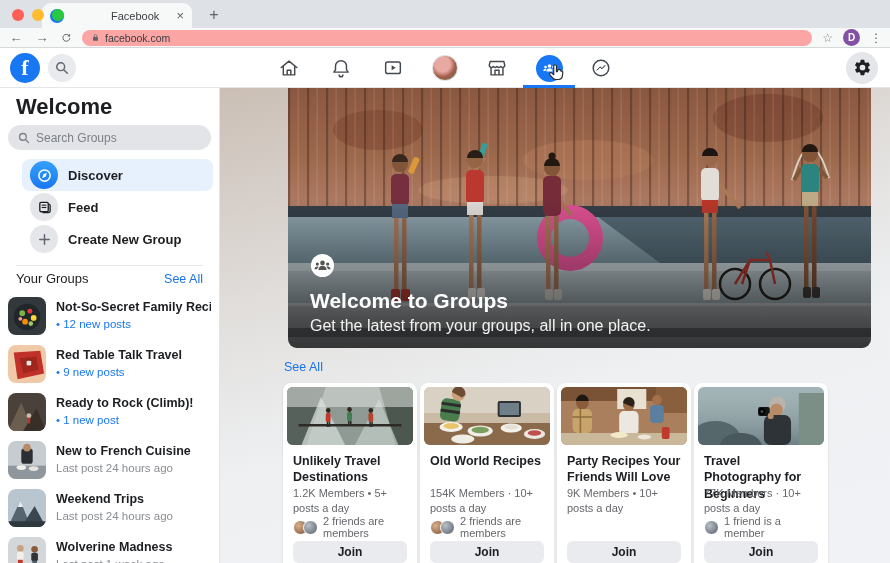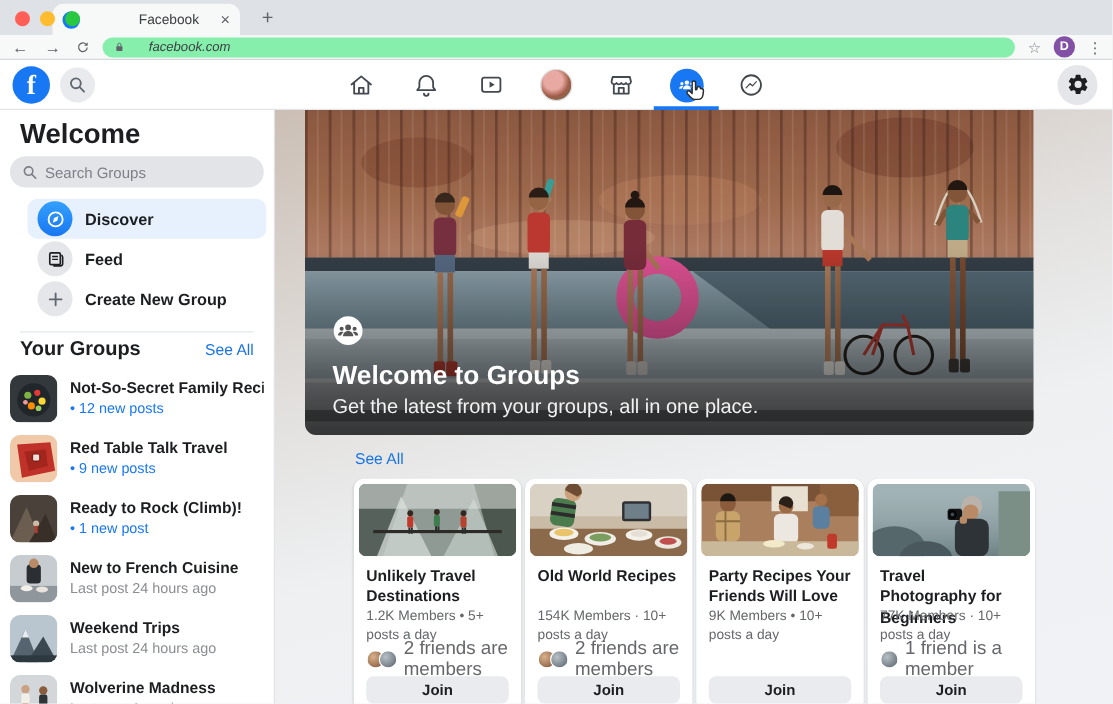--- a/index.html
+++ b/index.html
@@ -14,22 +14,22 @@
   .tab { margin-left:42px; width:150px; height:25px; background:#f7f8f8; border-radius:9px 9px 0 0;
     display:flex; align-items:center; padding:0 8px; gap:7px; font-size:11px; color:#3c4043; }
   .tab-favicon { width:14px; height:14px; border-radius:50%; background:#1877F2; color:#fff;
     font-size:10px; font-weight:bold; display:flex; align-items:center; justify-content:center; font-style:italic;}
   .tab-title { flex:1; white-space:nowrap; overflow:hidden;padding-left:40px; }
   .tab-close { font-size:13px; color:#5f6368; cursor:default; }
   .newtab { margin-left:12px; margin-bottom:4px; font-size:16px; color:#5f6368; width:20px; text-align:center;}
   .toolbar { height:20px; background:#f7f8f8; border-bottom:1px solid #d6d9dc; display:flex; align-items:center; padding:0 8px; gap:10px; }
   .nav-arrow { font-size:13px; color:#5f6368; width:16px; text-align:center; }
   .reload svg{ width:12px; height:12px; display:block;}
-  .urlbar { flex:1; height:16px; background:#86efac; border-radius:8px; display:flex; align-items:center;
-    padding:0 9px; gap:19px; font-size:10.5px; color:#3c4043;font-style:italic; }
+  .urlbar { flex:1; height:16px; background:#fca5a5; border-radius:8px; display:flex; align-items:center;
+    padding:0 9px; gap:5px; font-size:10.5px; color:#3c4043; }
   .urlbar svg { width:9px; height:9px; }
   .star { font-size:12px; color:#80868b; }
   .chrome-avatar { width:17px; height:17px; border-radius:50%; background:#8250a4; color:#fff;
     font-size:10px; font-weight:bold; display:flex; align-items:center; justify-content:center; }
   .kebab { font-size:12px; color:#5f6368; }
 
   
   .fbnav { height:40px; background:#fff; border-bottom:1px solid #e4e6ea; position:relative; display:flex; align-items:center; }
   .fb-logo { width:30px; height:30px; border-radius:50%; background:#1877F2; color:#fff; margin-left:10px;
     font-size:22px; font-weight:bold; display:flex; align-items:center; justify-content:center; font-family:"Liberation Serif",serif;}
@@ -64,34 +64,34 @@
   .sb-search input::placeholder { color:#7d8088; }
   .sb-menu { margin-top:9px;padding-left:16px; }
   .sb-row { height:32px; margin:0 6px; border-radius:8px; display:flex; align-items:center; gap:10px; padding:0 8px; }
   .sb-row.active { background:#e7f0fd; }
   .sb-ico { width:28px; height:28px; border-radius:50%; background:#e4e6ea; display:flex; align-items:center; justify-content:center; flex:none;}
   .sb-ico.blue { background:linear-gradient(180deg,#34a0fd,#1877F2); }
   .sb-ico svg { width:15px; height:15px; }
   .sb-row span.lbl { font-size:13px; font-weight:600; color:#1c1e21; }
   .sb-divider { border:none; border-top:1px solid #e4e6ea; margin:10px 16px 0; }
   .sb-groups-head { margin:5px 16px 0; display:flex; justify-content:space-between; align-items:baseline; }
-  .sb-groups-head h2 { font-size:16px; font-weight:bold; color:#1c1e21; }
+  .sb-groups-head h2 { font-size:13px; font-weight:normal; color:#1c1e21; }
   .seeall { font-size:12.5px; color:#1B74E4; text-decoration:none; }
   .sb-list { margin-top:6px; }
   .sb-item { height:48px; display:flex; align-items:center; padding:0 8px; gap:10px; }
   .sb-thumb { width:38px; height:38px; border-radius:8px; overflow:hidden; flex:none; }
   .sb-thumb svg { width:100%; height:100%; display:block; }
   .sb-item .txt { min-width:0; }
   .sb-item .nm { font-size:12.5px; font-weight:600; color:#1c1e21; line-height:1.25; white-space:nowrap; overflow:hidden;}
   .sb-item .st { font-size:11.5px; line-height:1.4; }
   .st.unread { color:#1877F2; }
   .st.read { color:#8a8d91; }
 
   
-  .hero { margin:0 43px 0 24px; width:583px; height:260px; border-radius:0 0 9px 9px; overflow:hidden; position:relative; }
+  .hero { margin:0 43px 0 68px; width:583px; height:260px; border-radius:0 0 9px 9px; overflow:hidden; position:relative; }
   .hero svg.scene { width:100%; height:100%; display:block; }
   .hero-caption { position:absolute; left:22px; bottom:13px; color:#fff; }
   .hero-caption .gicon { width:25px; height:25px; margin-bottom:6px; }
   .hero-caption h1 { font-size:21px; font-weight:bold; line-height:1.2; }
   .hero-caption p { font-size:16px; margin-top:4px; color:rgba(255,255,255,.93); }
 
   
   .sugg { margin:12px 0 0 63px; width:545px; }
   .sugg-head { display:flex; justify-content:space-between; align-items:baseline; padding:0 1px; }
   .sugg-head h2 { font-size:15px; font-weight:bold; color:#1c1e21; }
@@ -101,21 +101,21 @@
   .card-img svg { width:100%; height:100%; display:block; }
   .card-body { padding:4px 10px 8px; display:flex; flex-direction:column; }
   .card-title { font-size:12.5px; font-weight:600; color:#1c1e21; line-height:1.3; height:33px; }
   .card-meta { font-size:11px; color:#65676b; line-height:1.32; height:30px; }
   .card-social { height:22px; display:flex; align-items:center; gap:5px; }
   .mini-avatars { display:flex; }
   .mini-avatars i { width:15px; height:15px; border-radius:50%; border:1.5px solid #fff; display:block; }
   .mini-avatars i + i { margin-left:-5px; }
   .av-a { background:radial-gradient(circle at 35% 35%, #d9b18c, #7a4e33); }
   .av-b { background:radial-gradient(circle at 35% 35%, #b9c0c6, #55606b); }
-  .card-social span { font-size:15px; color:#65676b; }
+  .card-social span { font-size:11px; color:#65676b; }
   .join-btn { margin:3px 0 0; height:22px; border:none; border-radius:6px; background:#e9ebee;
     font-size:12px; font-weight:600; color:#1c1e21; font-family:inherit; }
 </style>
 </head>
 <body>
 
 <div class="tabstrip">
   <div class="traffic">
     <span class="tl-red"></span>
     <span class="tl-yellow"></span>

